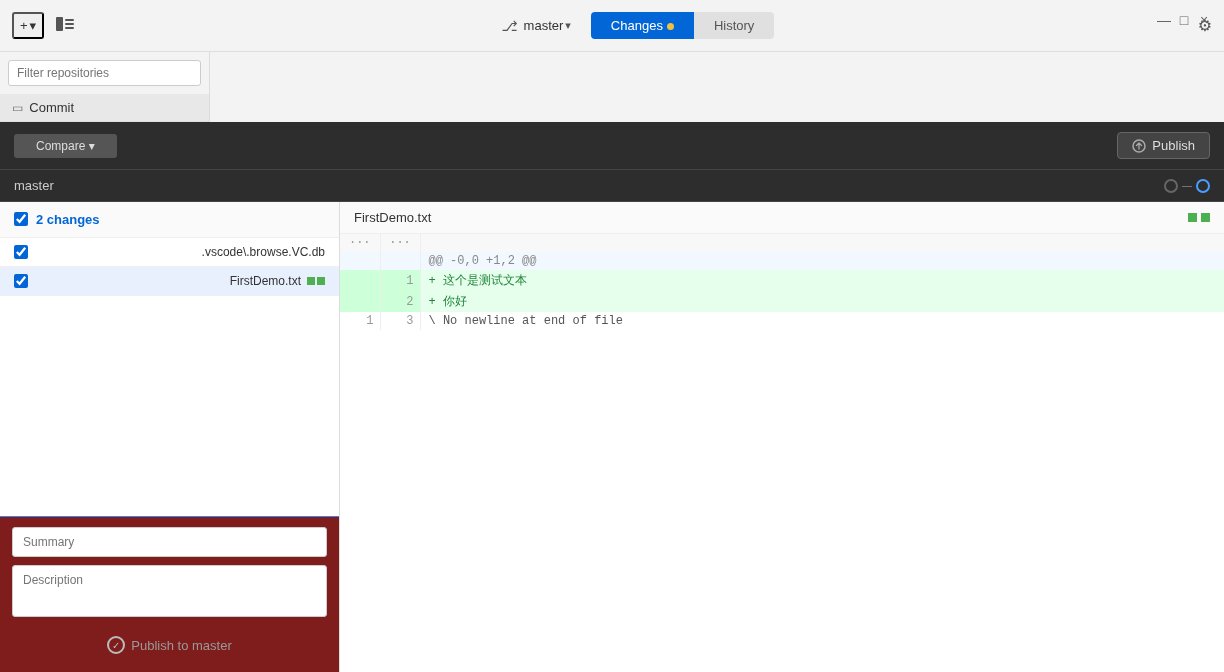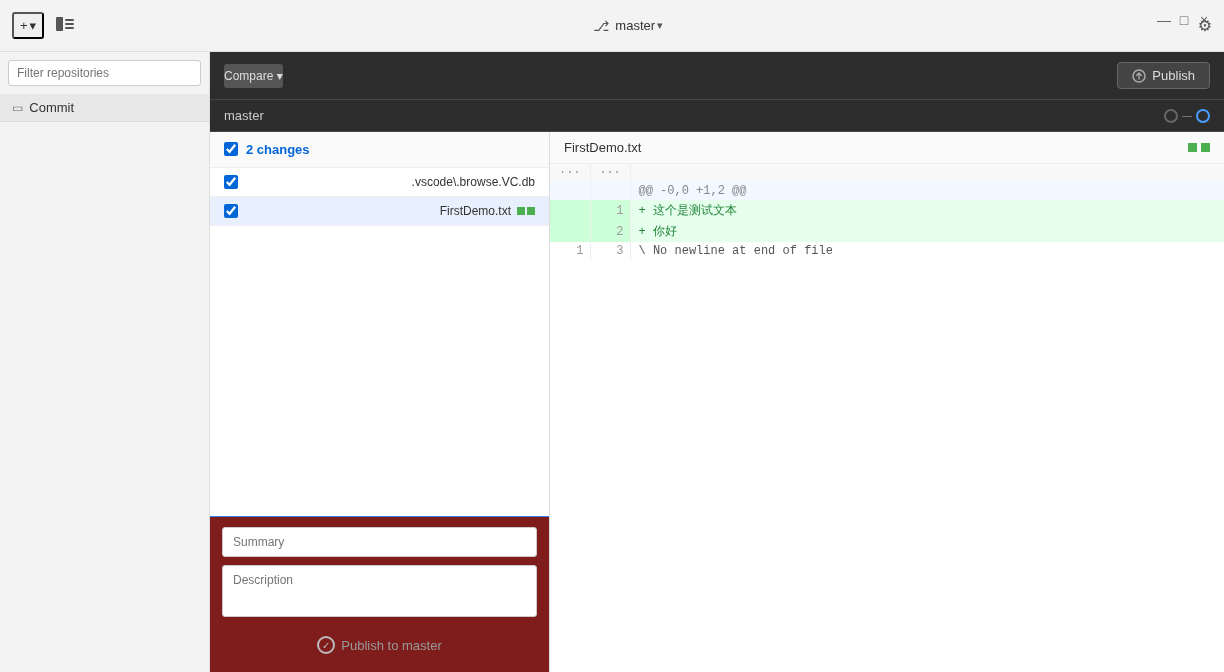--- a/index.html
+++ b/index.html
@@ -26,35 +26,35 @@
     .tab-btn {
       padding: 6px 20px; border: none; cursor: pointer; font-size: 13px; font-weight: 500;
       background: #e0e0e0; color: #555;
     }
     .tab-btn.active { background: #0366d6; color: white; }
     .tab-btn .dot { width: 7px; height: 7px; border-radius: 50%; background: #f0c040; display: inline-block; margin-left: 4px; vertical-align: middle; }
 
     .gear-btn { background: none; border: none; cursor: pointer; color: #555; font-size: 16px; }
 
     
-    .app-body { display: flex; height: calc(672px - 52px); }
+    .app-body { display: flex; height: calc(672px - 52px); flex-direction: column; }
 
     
     .sidebar { width: 210px; background: #f3f3f3; border-right: 1px solid #ddd; display: flex; flex-direction: column; }
     .filter-box { padding: 8px; }
     .filter-input { width: 100%; padding: 5px 8px; border: 1px solid #ccc; border-radius: 3px; font-size: 12px; background: white; }
     .repo-item { display: flex; align-items: center; gap: 6px; padding: 6px 12px; cursor: pointer; font-size: 13px; color: #333; background: #e8e8e8; border-bottom: 1px solid #ddd; }
     .repo-icon { color: #666; font-size: 12px; }
 
     
     .main-panel { flex: 1; display: flex; flex-direction: column; background: #2d2d2d; }
 
     
     .toolbar { display: flex; align-items: center; justify-content: space-between; padding: 10px 14px; background: #2d2d2d; border-bottom: 1px solid #444; }
-    .compare-btn { display: flex; align-items: center; gap: 4px; background: #555; color: #ddd; border: none; border-radius: 3px; padding: 5px 0; cursor: pointer; font-size: 12px; }
+    .compare-btn { display: flex; align-items: center; gap: 4px; background: #555; color: #ddd; border: none; border-radius: 3px; padding: 5px 22px; cursor: pointer; font-size: 12px; }
     .publish-btn { display: flex; align-items: center; gap: 6px; background: #444; color: #ddd; border: 1px solid #666; border-radius: 4px; padding: 5px 14px; cursor: pointer; font-size: 13px; font-weight: 500; }
 
     
     .branch-bar { padding: 8px 14px; background: #2d2d2d; border-bottom: 1px solid #444; display: flex; align-items: center; justify-content: space-between; color: #ccc; font-size: 13px; }
     .sync-icons { display: flex; align-items: center; gap: 4px; }
     .sync-circle { width: 14px; height: 14px; border-radius: 50%; border: 2px solid #666; display: inline-block; }
     .sync-circle.blue { border-color: #4a9eff; }
 
     
     .content-area { display: flex; flex: 1; overflow: hidden; }
@@ -115,20 +115,28 @@
         <rect x="9" y="6" width="9" height="2" rx="1" fill="#555"></rect>
         <rect x="9" y="10" width="9" height="2" rx="1" fill="#555"></rect>
       </svg>
     </button>
   </div>
 
   <div class="title-bar-center">
     <span style="color:#555;margin-right:6px;font-size:14px;">⎇</span>
     <span style="color:#333;font-size:13px;margin-right:2px;">master</span>
     <span style="color:#555;font-size:11px;cursor:pointer;margin-right:20px;">▾</span>
+    <div class="tab-group">
+      <button class="tab-btn active">
+        <span>Changes</span><span class="dot"></span>
+      </button>
+      <button class="tab-btn">
+        <span>History</span>
+      </button>
+    </div>
   </div>
 
   <div class="title-bar-right">
     <button class="gear-btn">
       <span>⚙</span>
     </button>
   </div>
 
   <div class="window-controls">
     <button class="win-btn">—</button>

